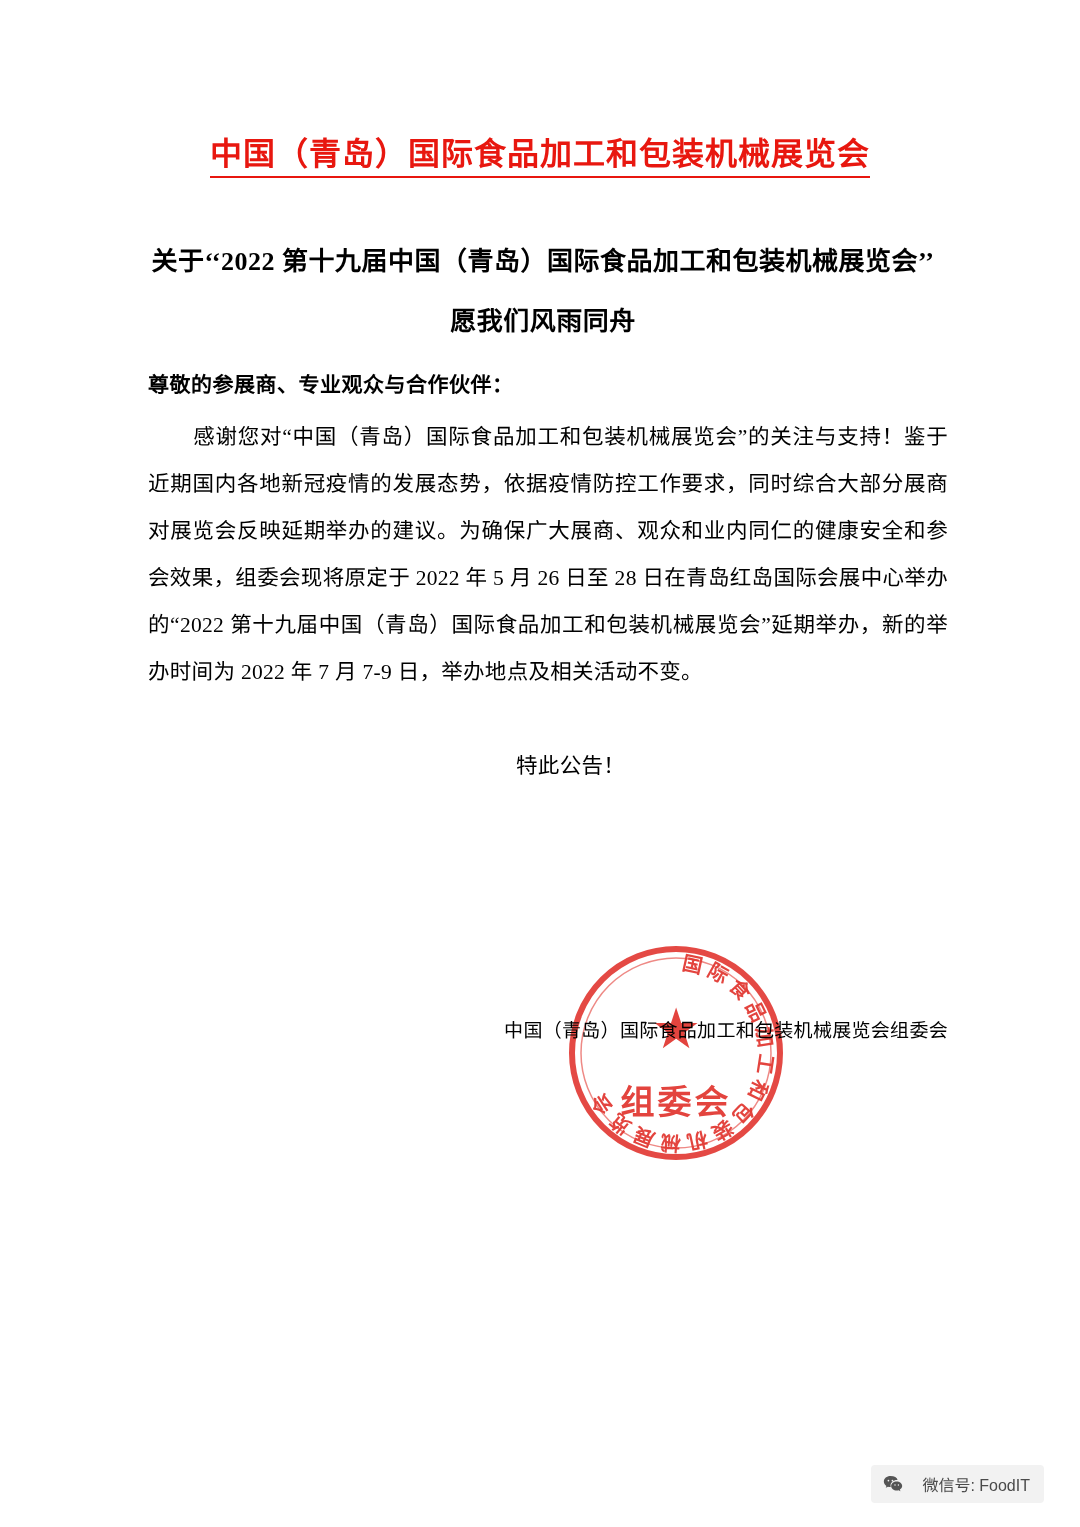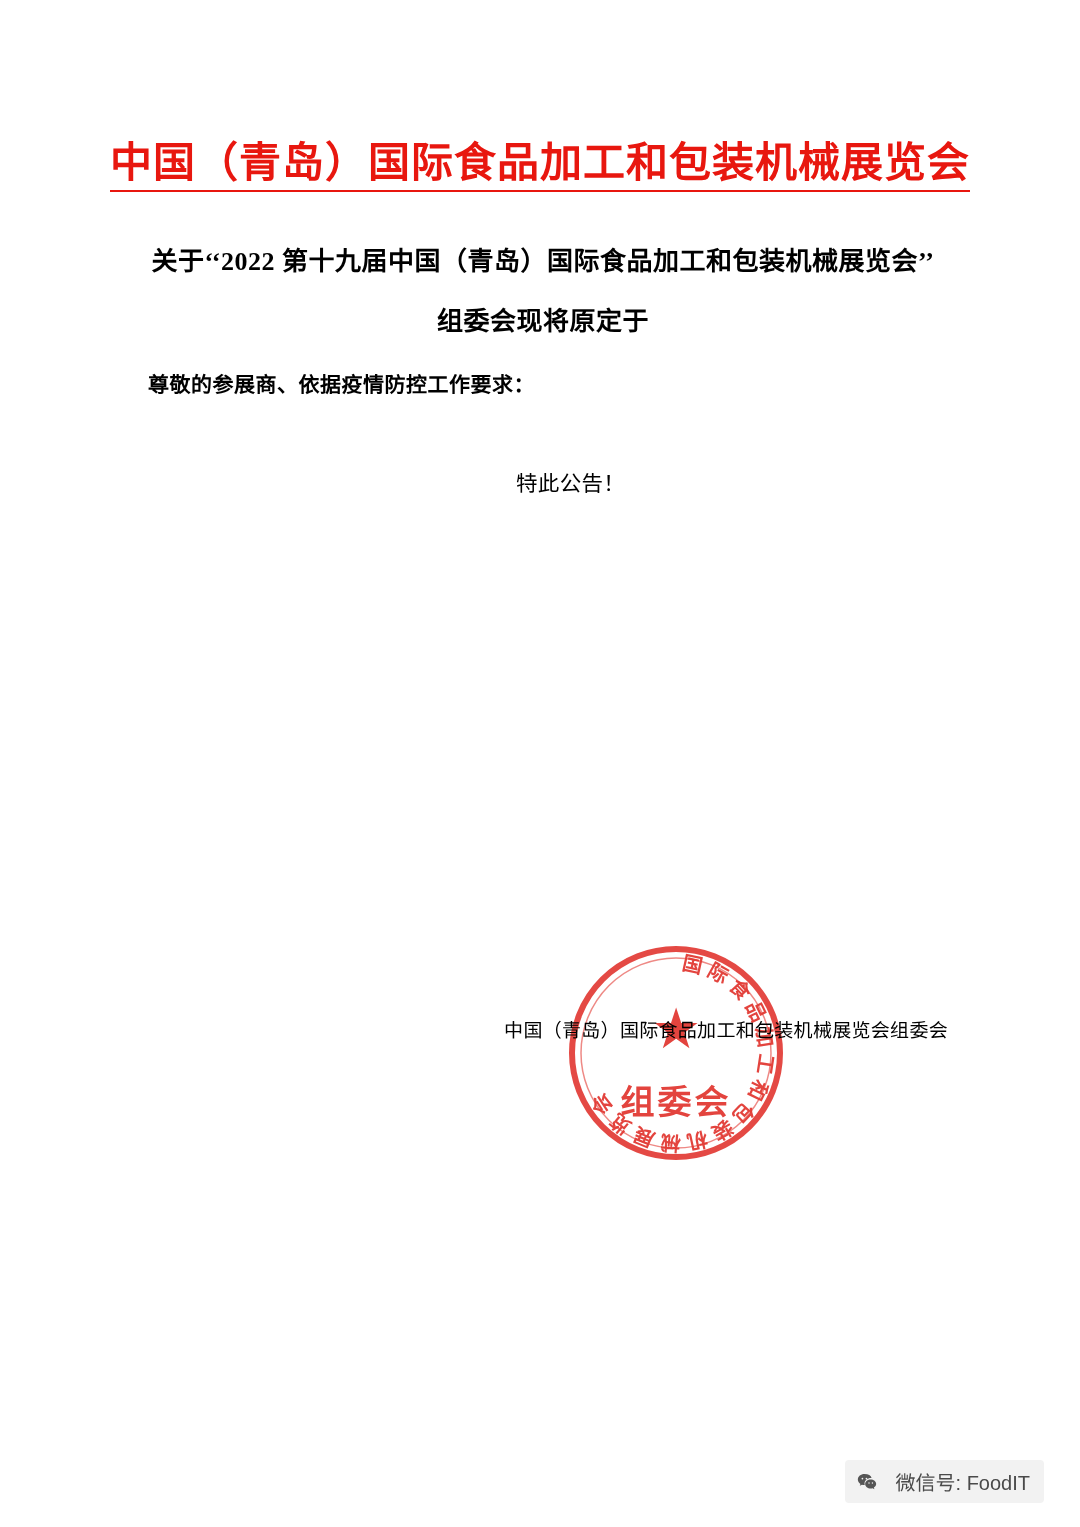--- a/index.html
+++ b/index.html
@@ -23,21 +23,21 @@
   }
 
   
   .banner-title {
     position: absolute;
     left: 0;
     right: 0;
     top: 128px;
     text-align: center;
     font-family: "Liberation Serif", "DejaVu Serif", serif;
-    font-size: 42px;
+    font-size: 32px;
     font-weight: 700;
     color: #e8170f;
     letter-spacing: 1px;
     white-space: nowrap;
   }
   .banner-title .u {
     border-bottom: 2px solid #e8170f;
     padding-bottom: 4px;
   }
 
@@ -120,46 +120,47 @@
     right: 36px;
     bottom: 24px;
     display: flex;
     align-items: center;
     gap: 18px;
     background: #f2f2f2;
     border-radius: 4px;
     padding: 7px 14px 7px 11px;
     color: #4a4a4a;
     font-family: "Liberation Sans", sans-serif;
-    font-size: 20px;
+    font-size: 16px;
   }
   .wechat-badge .wx-icon {
     width: 22px;
     height: 22px;
     flex: 0 0 auto;
     display: block;
   }
 </style>
 </head>
 <body>
 
 <div class="page">
 
   <div class="banner-title">
     <span class="u">中国（青岛）国际食品加工和包装机械展览会</span>
   </div>
 
   <div class="doc-headline">
     <div>关于‘‘2022 第十九届中国（青岛）国际食品加工和包装机械展览会’’</div>
-    <div>组委会现将原定于</div>
+    <div>愿我们风雨同舟</div>
   </div>
 
-  <div class="salutation">尊敬的参展商、依据疫情防控工作要求：</div>
+  <div class="salutation">尊敬的参展商、专业观众与合作伙伴：</div>
 
   <div class="body-wrap">
+    <p class="para p1">感谢您对“中国（青岛）国际食品加工和包装机械展览会”的关注与支持！鉴于近期国内各地新冠疫情的发展态势，依据疫情防控工作要求，同时综合大部分展商对展览会反映延期举办的建议。为确保广大展商、观众和业内同仁的健康安全和参会效果，组委会现将原定于 2022 年 5 月 26 日至 28 日在青岛红岛国际会展中心举办的“2022 第十九届中国（青岛）国际食品加工和包装机械展览会”延期举办，新的举办时间为 2022 年 7 月 7-9 日，举办地点及相关活动不变。</p>
     <p class="para p3">特此公告！</p>
   </div>
 
   <div class="seal">
     <svg viewBox="0 0 222 222" width="222" height="222" aria-hidden="true">
       <defs>
         <path id="sealArc" d="M 111,111 m 0,-83 a 83,83 0 1 1 -0.1,0" fill="none"></path>
       </defs>
       <circle cx="111" cy="111" r="104" fill="none" stroke="#e23a34" stroke-width="6" opacity="0.92"></circle>
       <circle cx="111" cy="111" r="95" fill="none" stroke="#e23a34" stroke-width="1.5" opacity="0.6"></circle>

